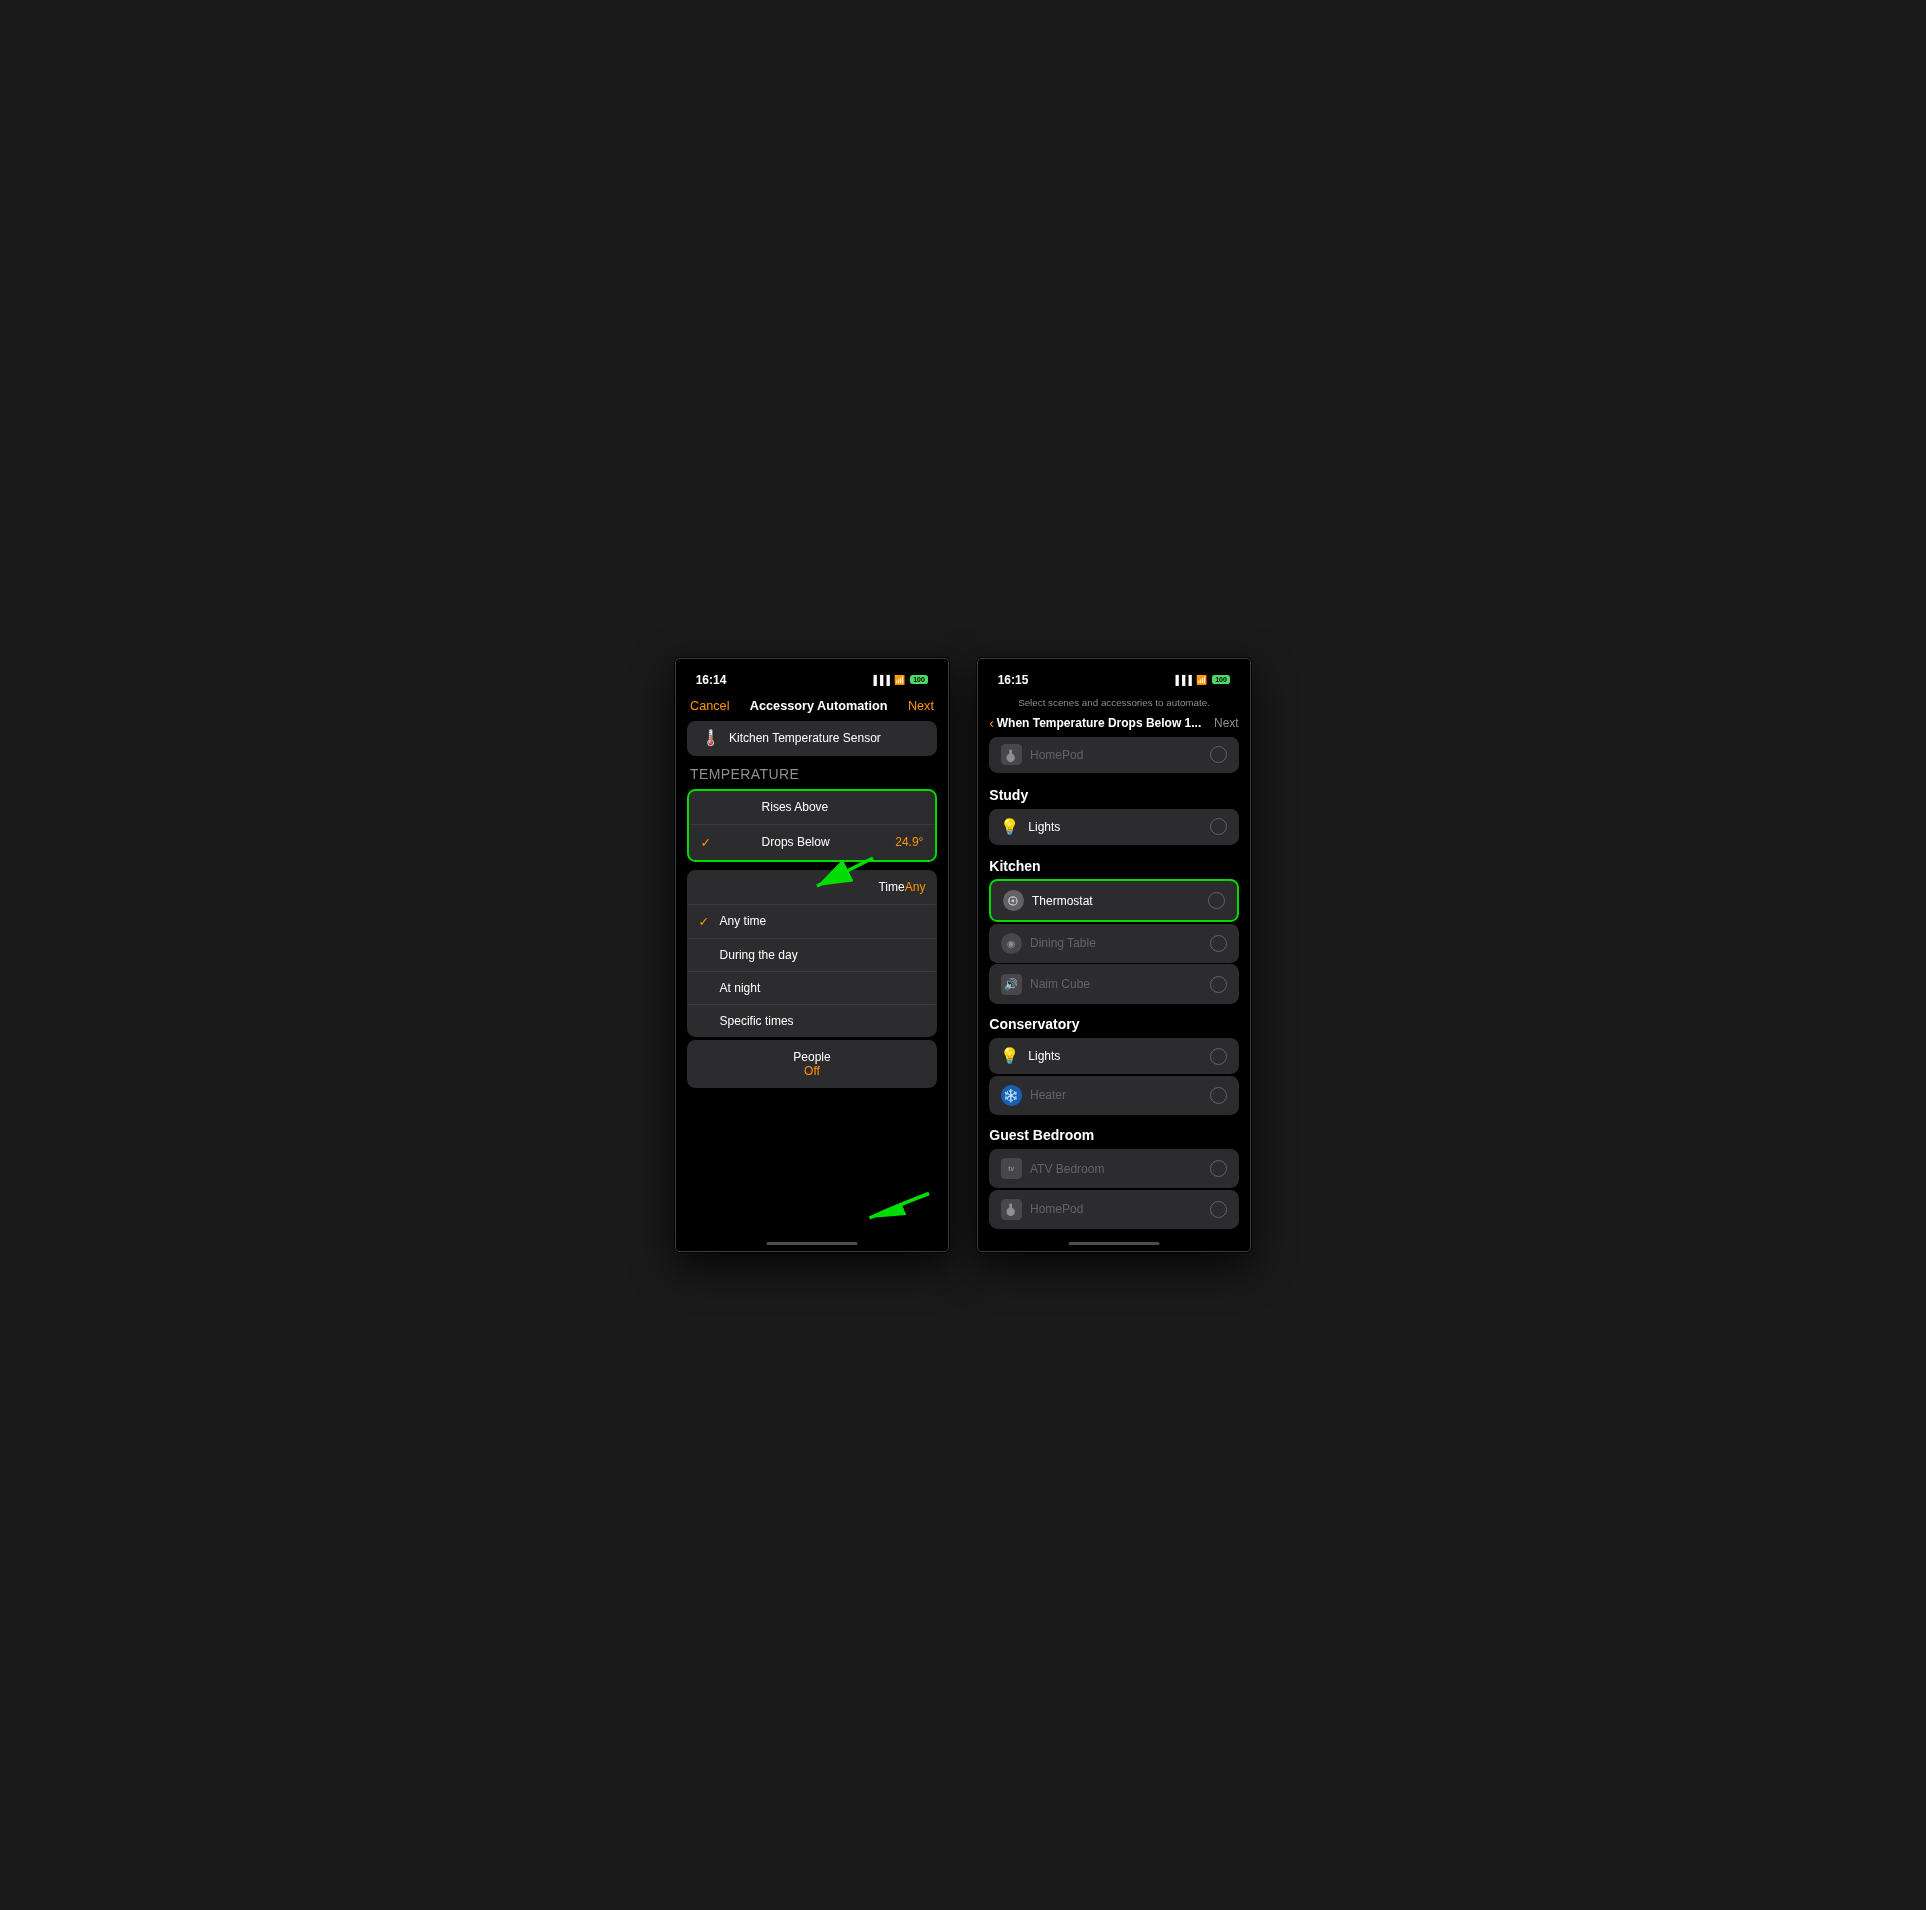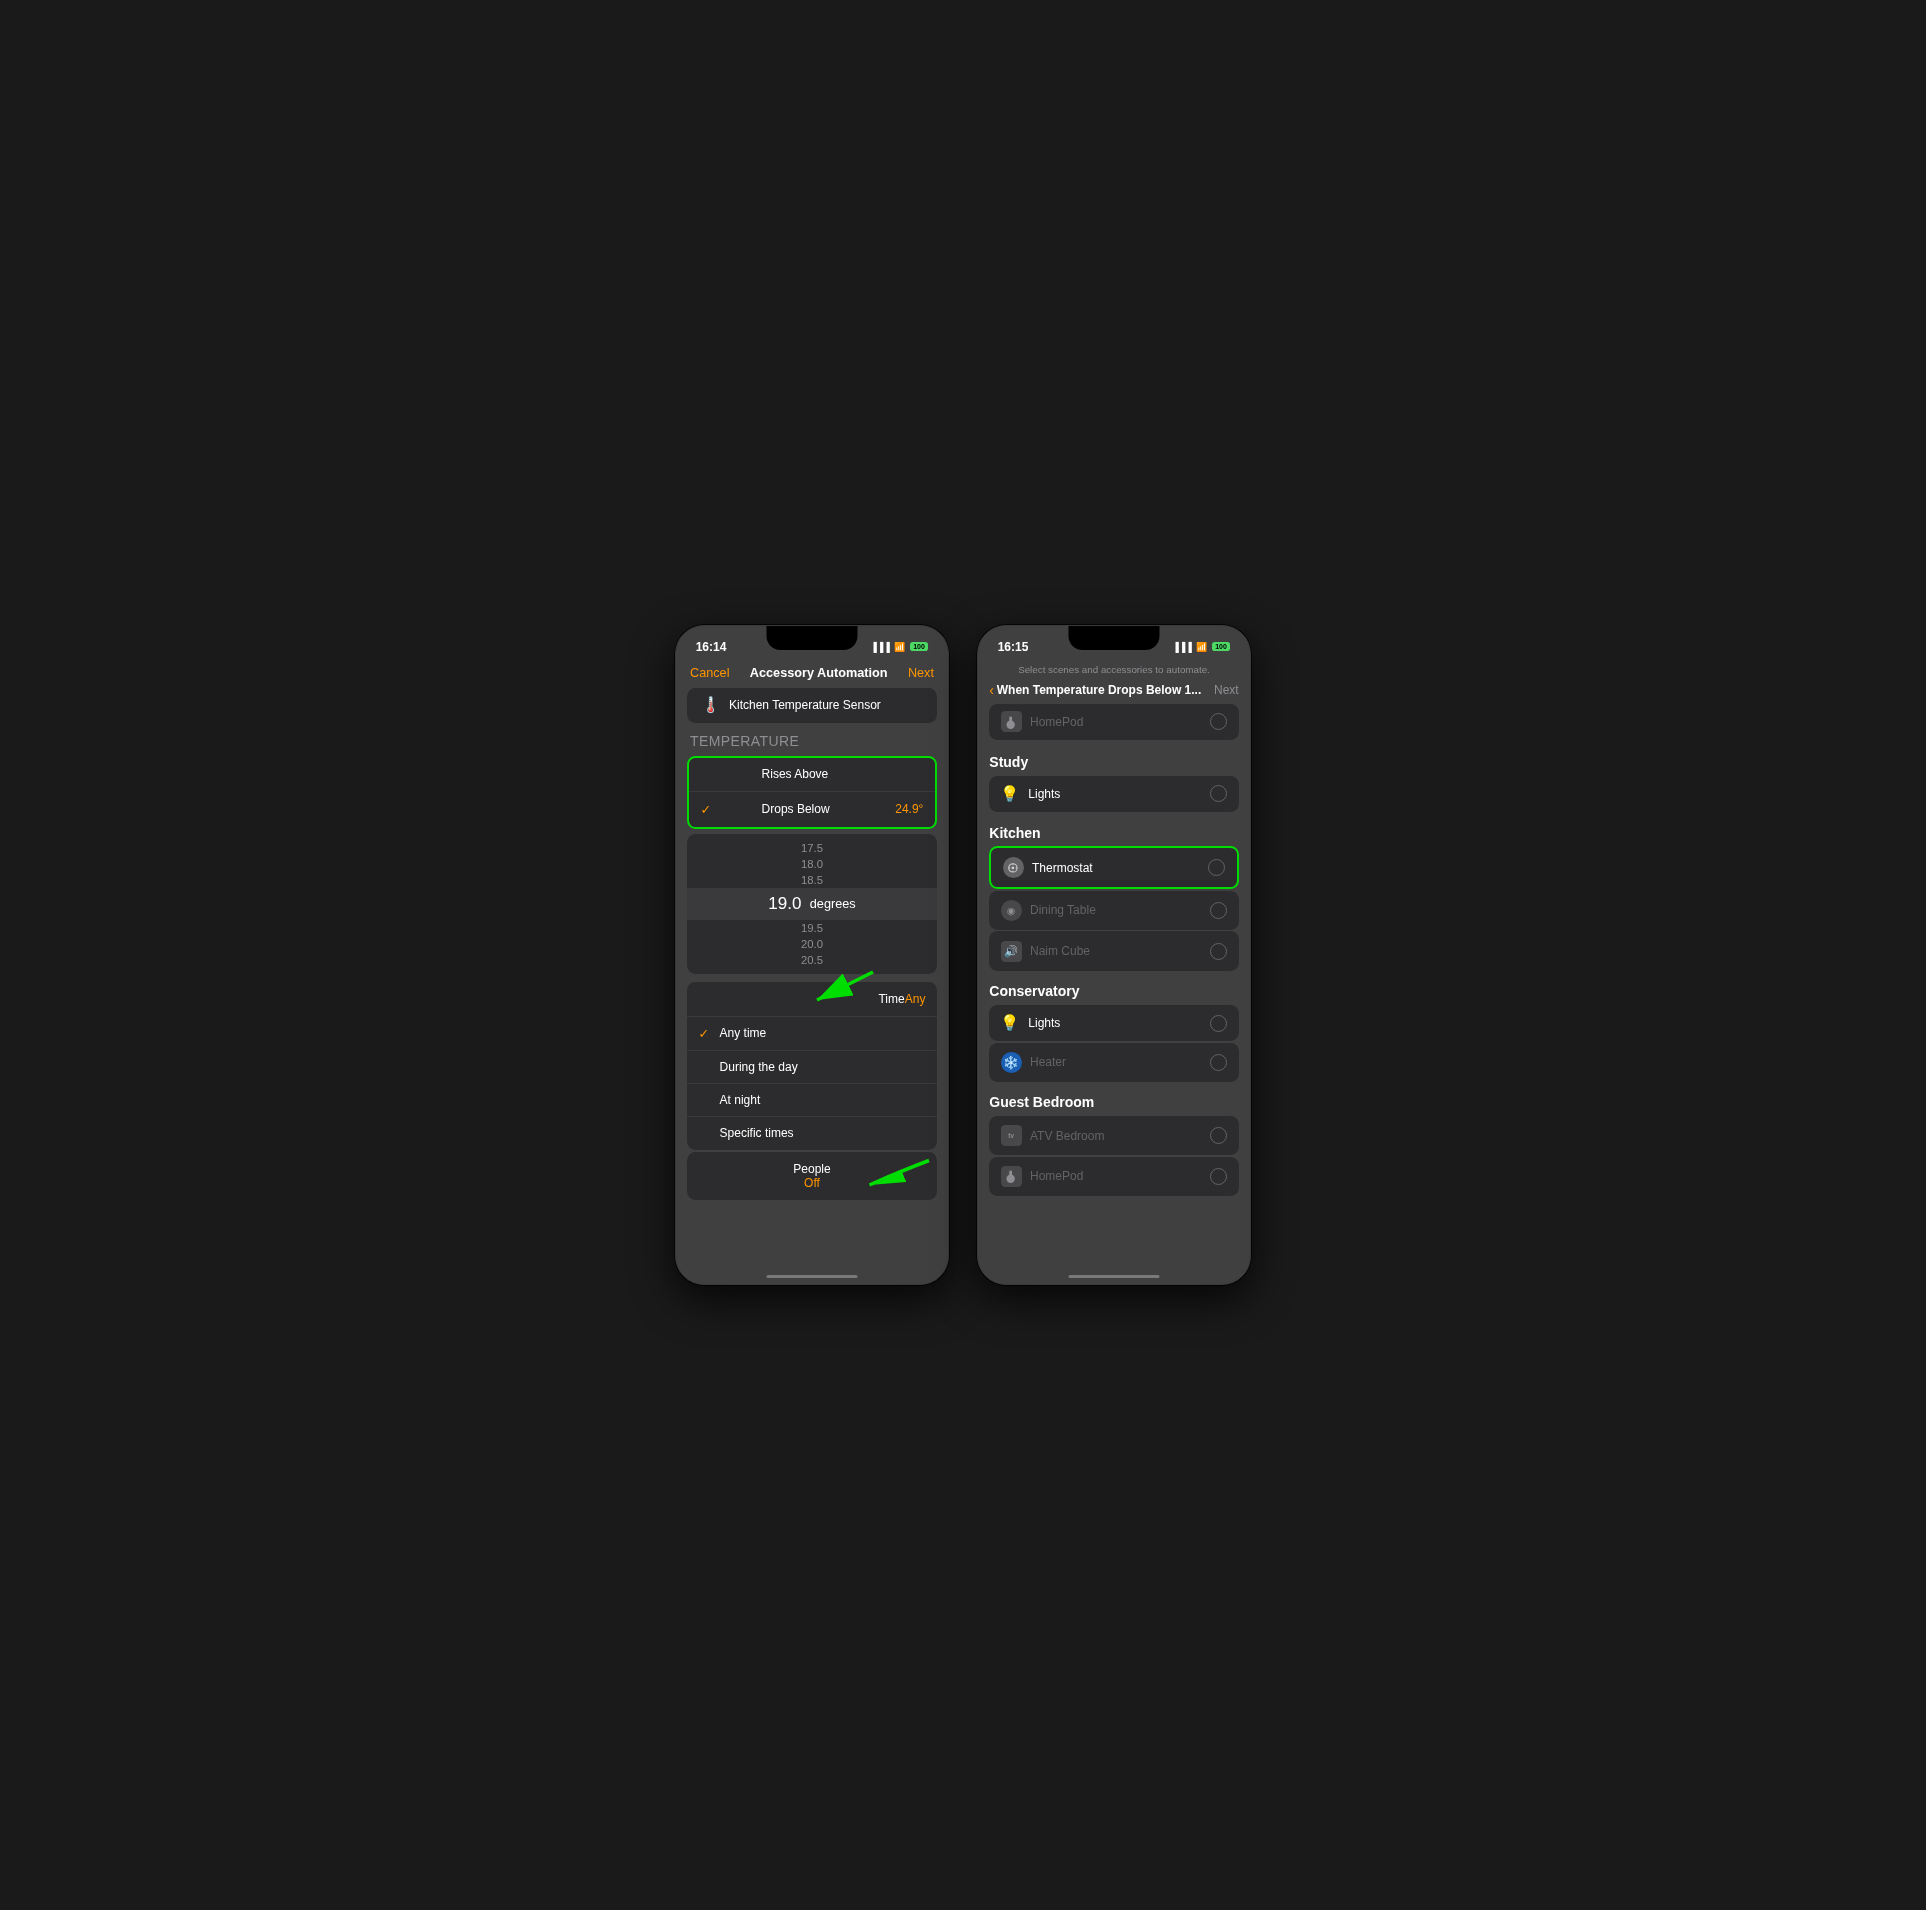--- a/index.html
+++ b/index.html
@@ -12,23 +12,23 @@
       font-family: -apple-system, BlinkMacSystemFont, 'SF Pro Display', 'Helvetica Neue', sans-serif;
       padding: 14px;
     }
     .phones-container {
       display: flex;
       gap: 28px;
       align-items: flex-start;
     }
     .phone {
       width: 274px;
-      height: 660px;
-      background: #404040;
-      border-radius: 29px;
+      height: 594px;
+      background: #000000;
+      border-radius: 4px;
       overflow: hidden;
       position: relative;
       border: 1.4px solid #3a3a3c;
       box-shadow: 0 0 0 0.7px #000, 0 14px 42px rgba(0,0,0,0.8);
     }
     
     .status-bar {
       display: flex;
       justify-content: space-between;
       align-items: center;
@@ -422,32 +422,20 @@
         <span class="temp-check"></span>
         <span class="temp-text">Rises Above</span>
       </div>
       <div class="temp-option">
         <span class="temp-check">✓</span>
         <span class="temp-text">Drops Below</span>
         <span class="temp-value">24.9°</span>
       </div>
     </div>
 
-    <div class="temp-picker">
-      <div class="picker-row">17.5</div>
-      <div class="picker-row">18.0</div>
-      <div class="picker-row">18.5</div>
-      <div class="picker-row selected">
-        <span>19.0</span>
-        <span class="picker-degrees">degrees</span>
-      </div>
-      <div class="picker-row">19.5</div>
-      <div class="picker-row">20.0</div>
-      <div class="picker-row">20.5</div>
-    </div>
 
     <div style="position:relative;">
       <svg width="84" height="42" style="position:absolute; left:127px; top:-14px; z-index:20; pointer-events:none;" viewBox="0 0 120 60">
         <defs>
           <marker id="arrowhead1" markerWidth="10" markerHeight="7" refX="10" refY="3.5" orient="auto">
             <polygon points="0 0, 10 3.5, 0 7" fill="#00dd00"></polygon>
           </marker>
         </defs>
         <path d="M 100 10 Q 60 30 20 50" stroke="#00dd00" stroke-width="5" fill="none" marker-end="url(#arrowhead1)"></path>
       </svg>

